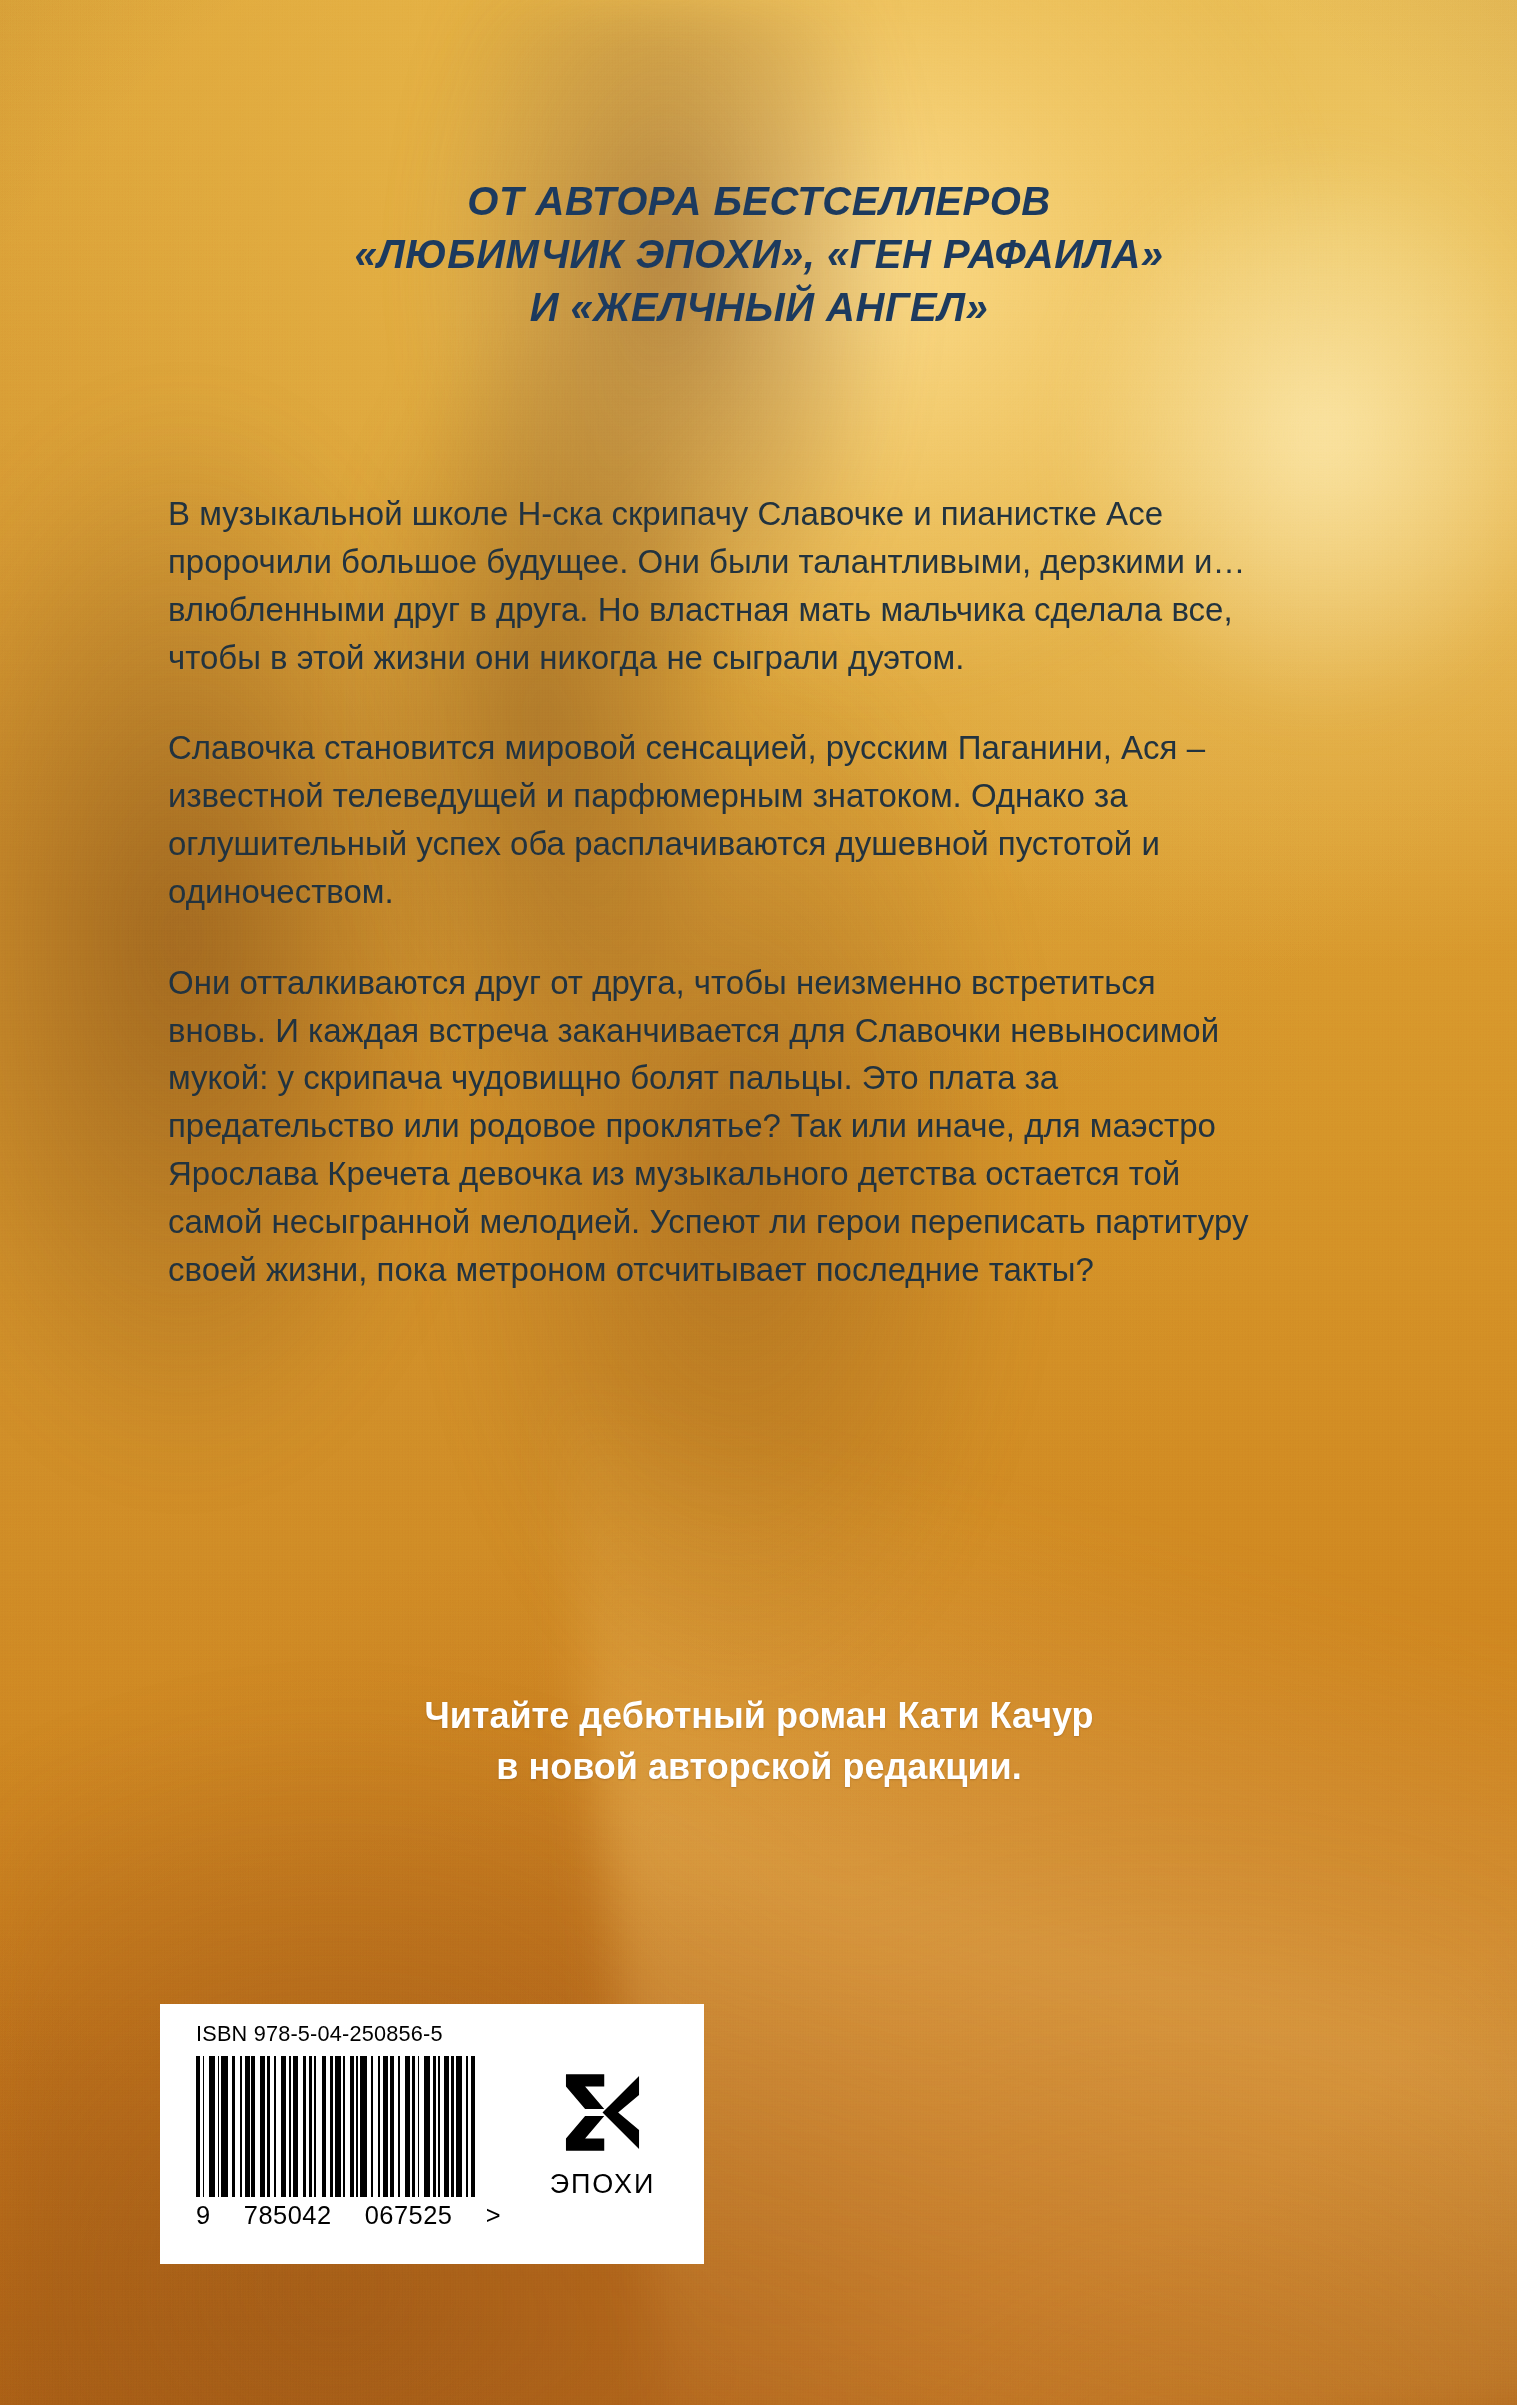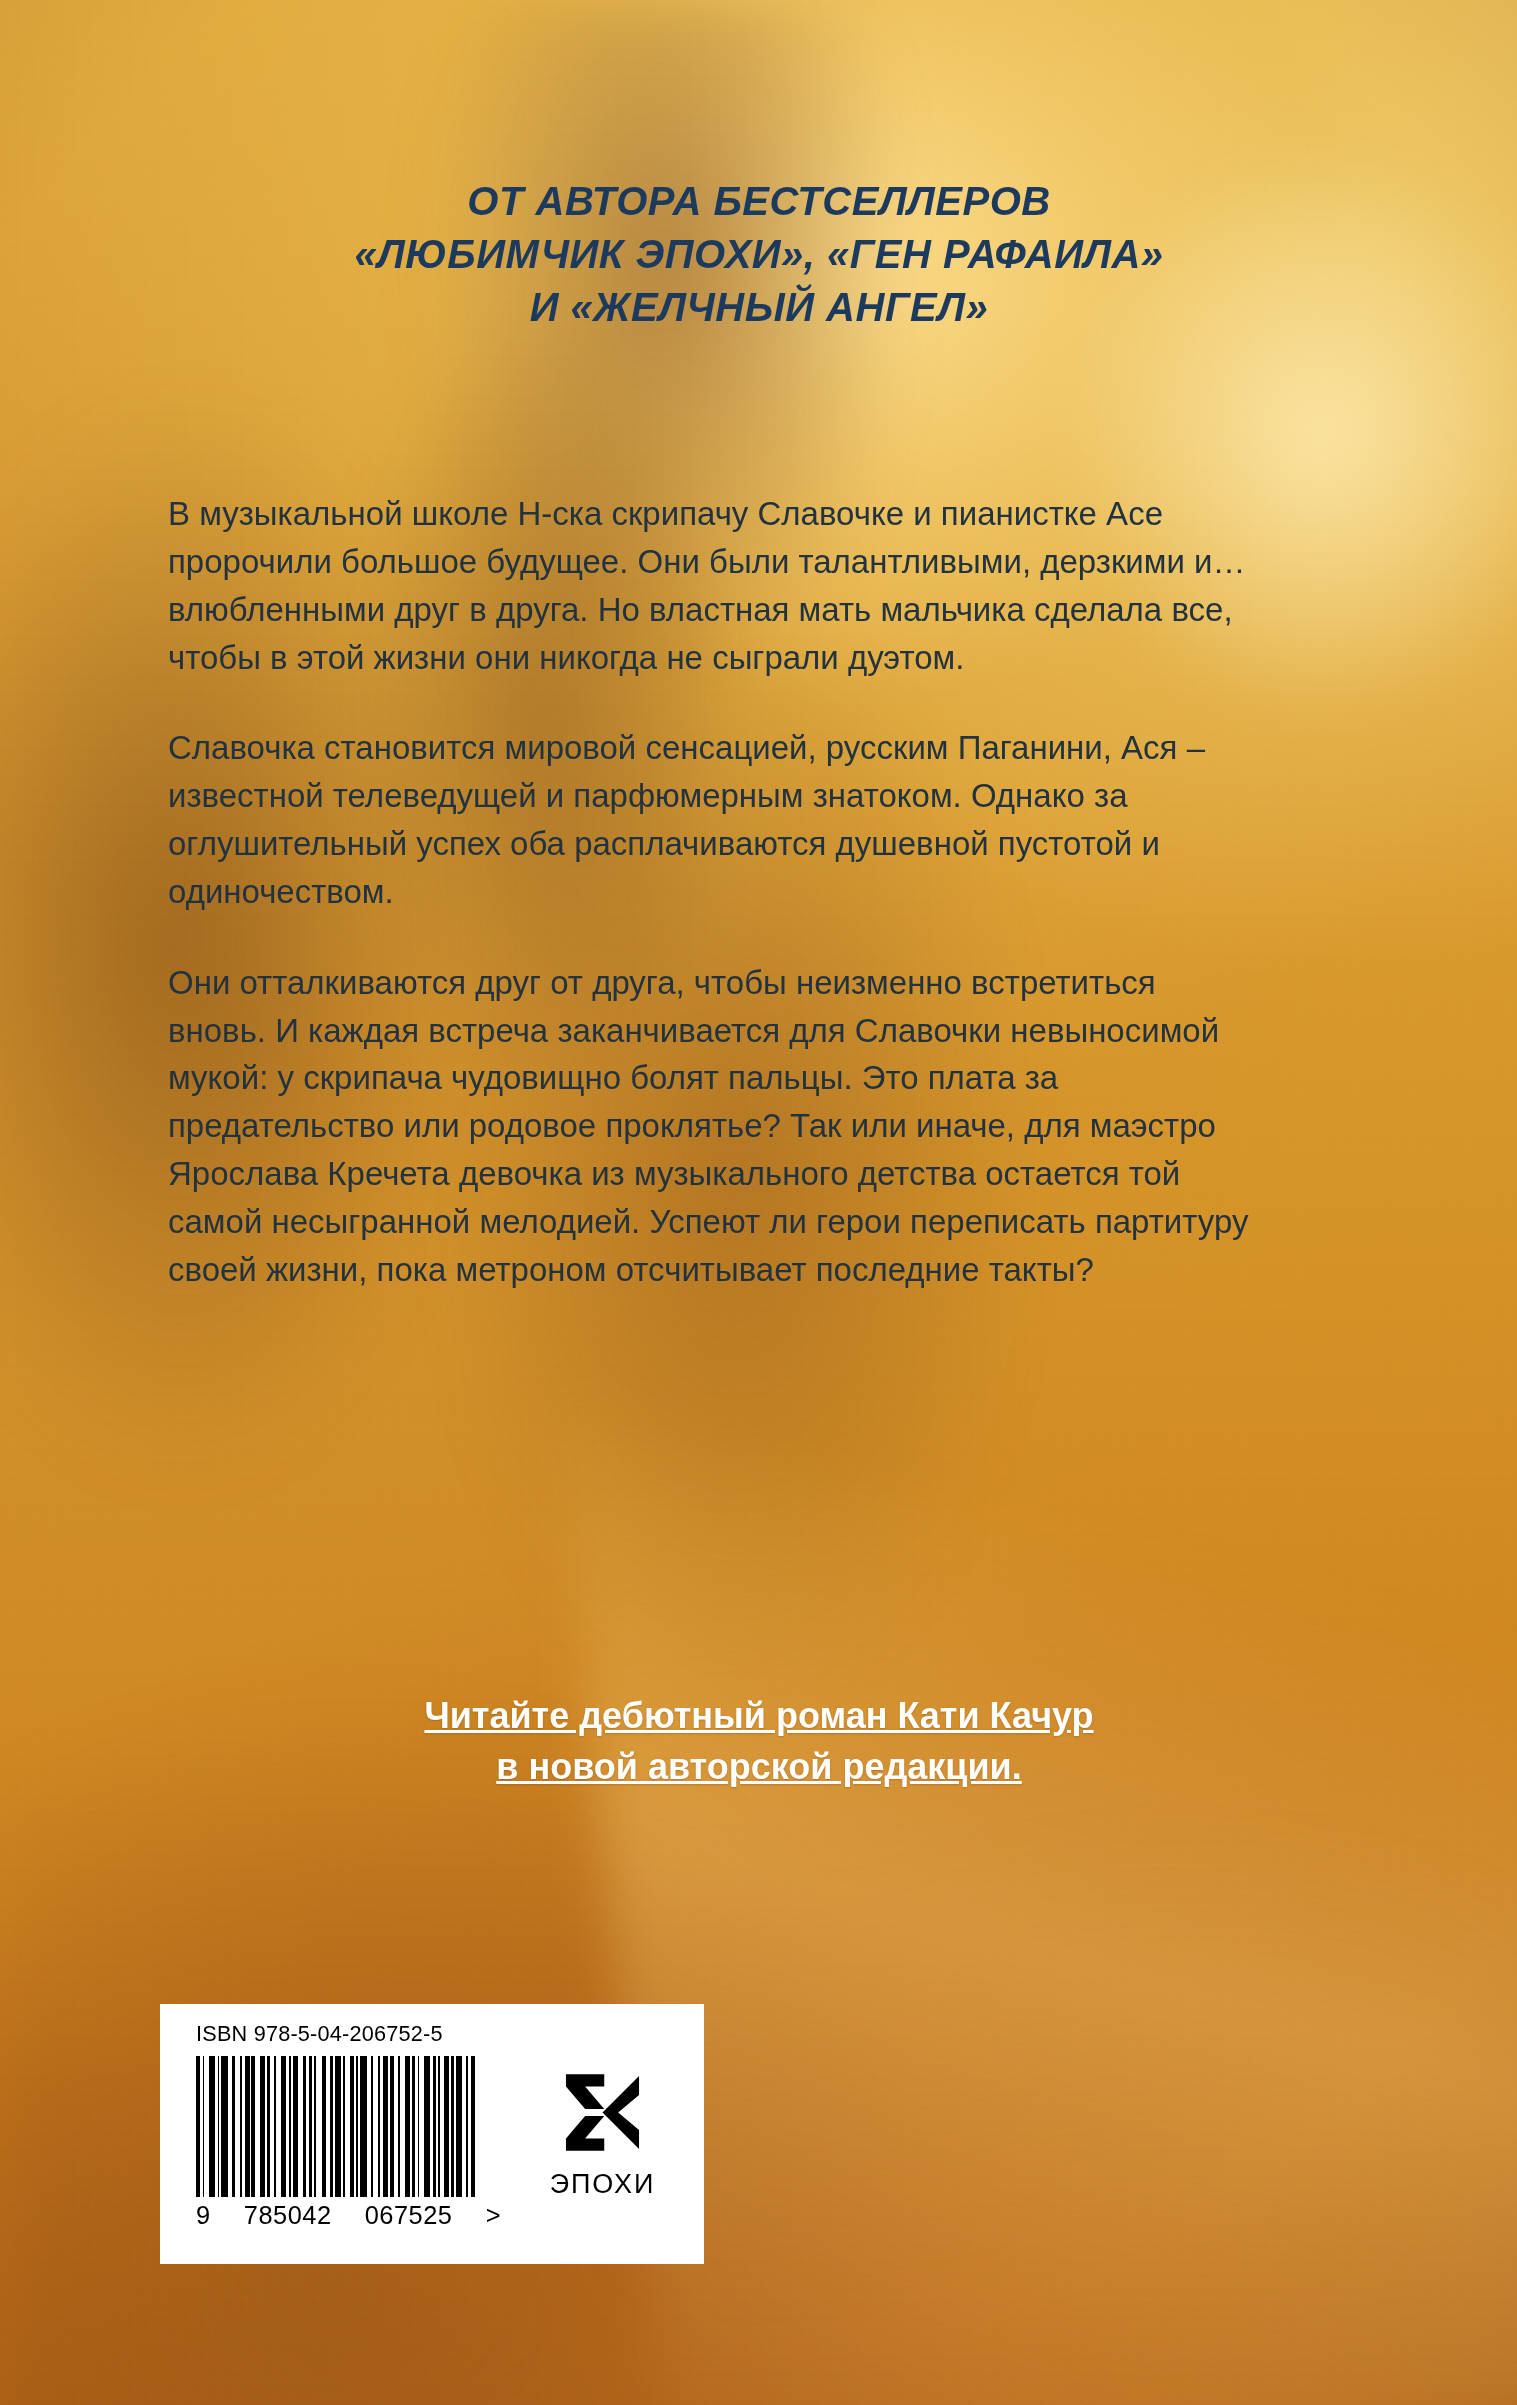--- a/index.html
+++ b/index.html
@@ -146,21 +146,20 @@
     position: absolute;
     left: 0;
     right: 0;
     top: 1690px;
     text-align: center;
     color: #ffffff;
     font-weight: bold;
     font-size: 36px;
     line-height: 1.42;
     text-shadow: 0 0.9px 1.9px rgba(120,70,20,0.35);
-    text-decoration: underline;
   }
   .callout div { white-space: nowrap; }
 
   
   .barcode-block {
     position: absolute;
     left: 160px;
     top: 2004px;
     width: 544px;
     height: 260px;
@@ -251,21 +250,21 @@
     </div>
 
     <div class="callout">
       <div>Читайте дебютный роман Кати Качур</div>
       <div>в новой авторской редакции.</div>
     </div>
 
     <div class="barcode-block">
 
       <div class="barcode-area">
-        <div class="isbn-text">ISBN 978-5-04-206752-5</div>
+        <div class="isbn-text">ISBN 978-5-04-250856-5</div>
         <div class="bars">
           <i style="width:3.8px"></i>
             <i style="width:2.8px;background:#fff"></i>
           <i style="width:1.9px"></i>
             <i style="width:4.7px;background:#fff"></i>
           <i style="width:5.6px"></i>
             <i style="width:2.8px;background:#fff"></i>
           <i style="width:1.9px"></i>
             <i style="width:1.9px;background:#fff"></i>
           <i style="width:6.6px"></i>

